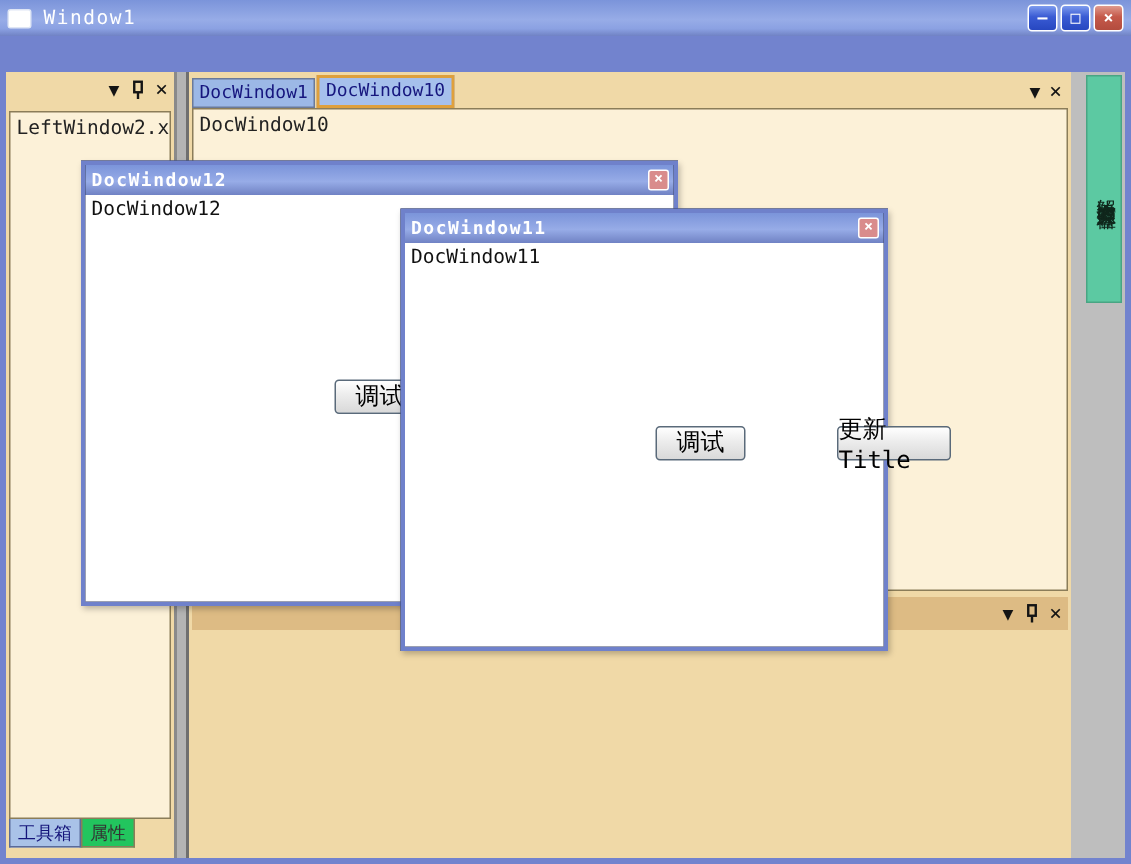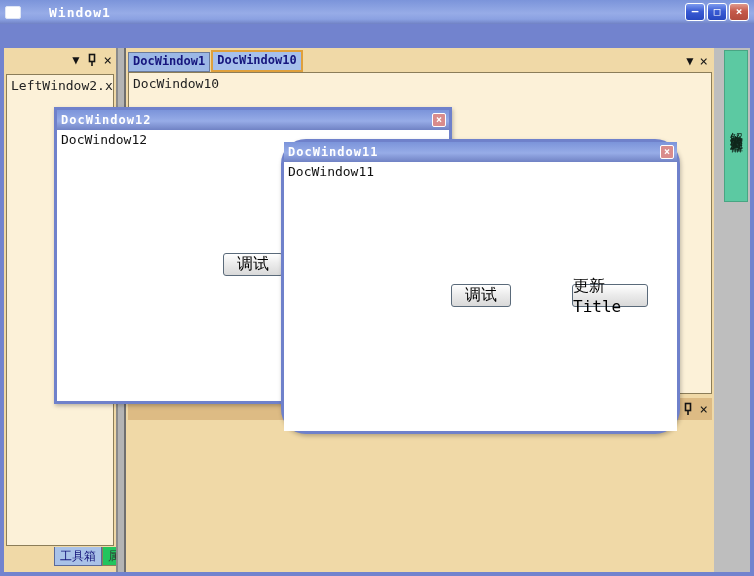--- a/index.html
+++ b/index.html
@@ -15,21 +15,21 @@
   
   .titlebar {
     position:absolute; left:0; top:0; width:754px; height:24px;
     background:linear-gradient(to bottom,#7b94da 0%,#97ace7 55%,#8ba1e2 80%,#7082c4 100%);
     display:flex; align-items:center; padding:0 5px;
   }
   .app-icon {
     width:16px; height:13px; background:#fff; border:1px solid #dfe6f5;
     border-radius:2px; margin-right:8px;
   }
-  .title-text { color:#fff; font-weight:bold; font-size:13px; letter-spacing:1px;margin-left:20px; }
+  .title-text { color:#fff; font-weight:normal; font-size:13px; letter-spacing:1px; }
   .win-btns { margin-left:auto; display:flex; gap:2px; }
   .win-btn {
     width:20px; height:18px; border:1px solid #fff; border-radius:3px;
     color:#fff; font-size:11px; font-weight:bold; text-align:center; line-height:16px;
     background:linear-gradient(to bottom,#7d9bee,#3a5bd4 45%,#2747c0);
   }
   .win-btn.close { background:linear-gradient(to bottom,#e09a8d,#c5594a 45%,#b34c3e); }
   
   .menubar {
     position:absolute; left:4px; top:24px; width:746px; height:24px;
@@ -50,36 +50,36 @@
     position:absolute; left:4px; top:48px; width:112px; height:524px;
     background:#F0D9A7;
   }
   .left-header {
     position:absolute; right:4px; top:5px;
   }
   .left-content {
     position:absolute; left:2px; top:26px; width:108px; height:472px;
   }
   .left-tabs {
-    position:absolute; left:2px; top:498px; height:20px; display:flex; align-items:center;margin-left:48px;
+    position:absolute; left:2px; top:498px; height:20px; display:flex; align-items:flex-start;
   }
   .mini-tab {
     height:19px; padding:1px 5px 2px; font-size:12px; white-space:nowrap;
     border:1px solid #8B7D59; border-top:none;
   }
   .mini-tab.active { background:#A9C2E8; color:#14147A; border-color:#5a6a9a; }
   .mini-tab.inactive { background:#22c55e; color:#333; }
   
   .v-splitter {
     position:absolute; left:116px; top:48px; width:10px; height:524px;
     background:#b4b4b4; border-left:2px solid #8a8a8a; border-right:2px solid #6f6f6f;
   }
   
   .center { position:absolute; left:126px; top:48px; width:588px; height:524px; background:#F0D9A7; }
-  .doc-tabstrip { position:absolute; left:2px; top:2px; height:22px; display:flex; align-items:flex-end; gap:1px;font-weight:bold; }
+  .doc-tabstrip { position:absolute; left:2px; top:2px; height:22px; display:flex; align-items:flex-end; gap:1px; }
   .doc-tab {
     height:20px; padding:1px 4px 2px; font-size:12px; white-space:nowrap;
     background:#9CB8E6; color:#16167E; border:1px solid #6a7a9a;
   }
   .doc-tab.active { border:2px solid #DFA03C; background:#A6C0EC; height:22px; }
   .doc-header-icons { position:absolute; right:6px; top:7px; }
   .doc-content { position:absolute; left:2px; top:24px; width:584px; height:322px; }
   
   .bottom-panel { position:absolute; left:0; top:348px; width:588px; height:176px; background:#F0D9A7; }
   .bottom-header {
@@ -120,21 +120,21 @@
   .push-button {
     position:absolute; height:23px;
     background:linear-gradient(to bottom,#ffffff,#ececec 45%,#d9d9d9);
     border:1px solid #5a6a7a; border-radius:3px;
     font-size:16px; color:#000; text-align:left;
     font-family:inherit; display:flex; align-items:center; justify-content:center;
   }
   .fw12 { left:54px; top:107px; width:398px; height:297px; }
   .fw12 .float-body { height:271px; }
   .fw12 .btn-debug { left:166px; top:123px; width:60px; }
-  .fw11 { left:281px; top:139px; width:399px; height:295px;border-radius:25px; }
+  .fw11 { left:267px; top:139px; width:325px; height:295px; }
   .fw11 .float-body { height:269px; }
   .fw11 .btn-debug { left:167px; top:122px; width:60px; }
   .fw11 .btn-update { left:288px; top:122px; width:76px; }
 </style>
 </head>
 <body>
 
 <div class="app">
 
   <div class="titlebar">

